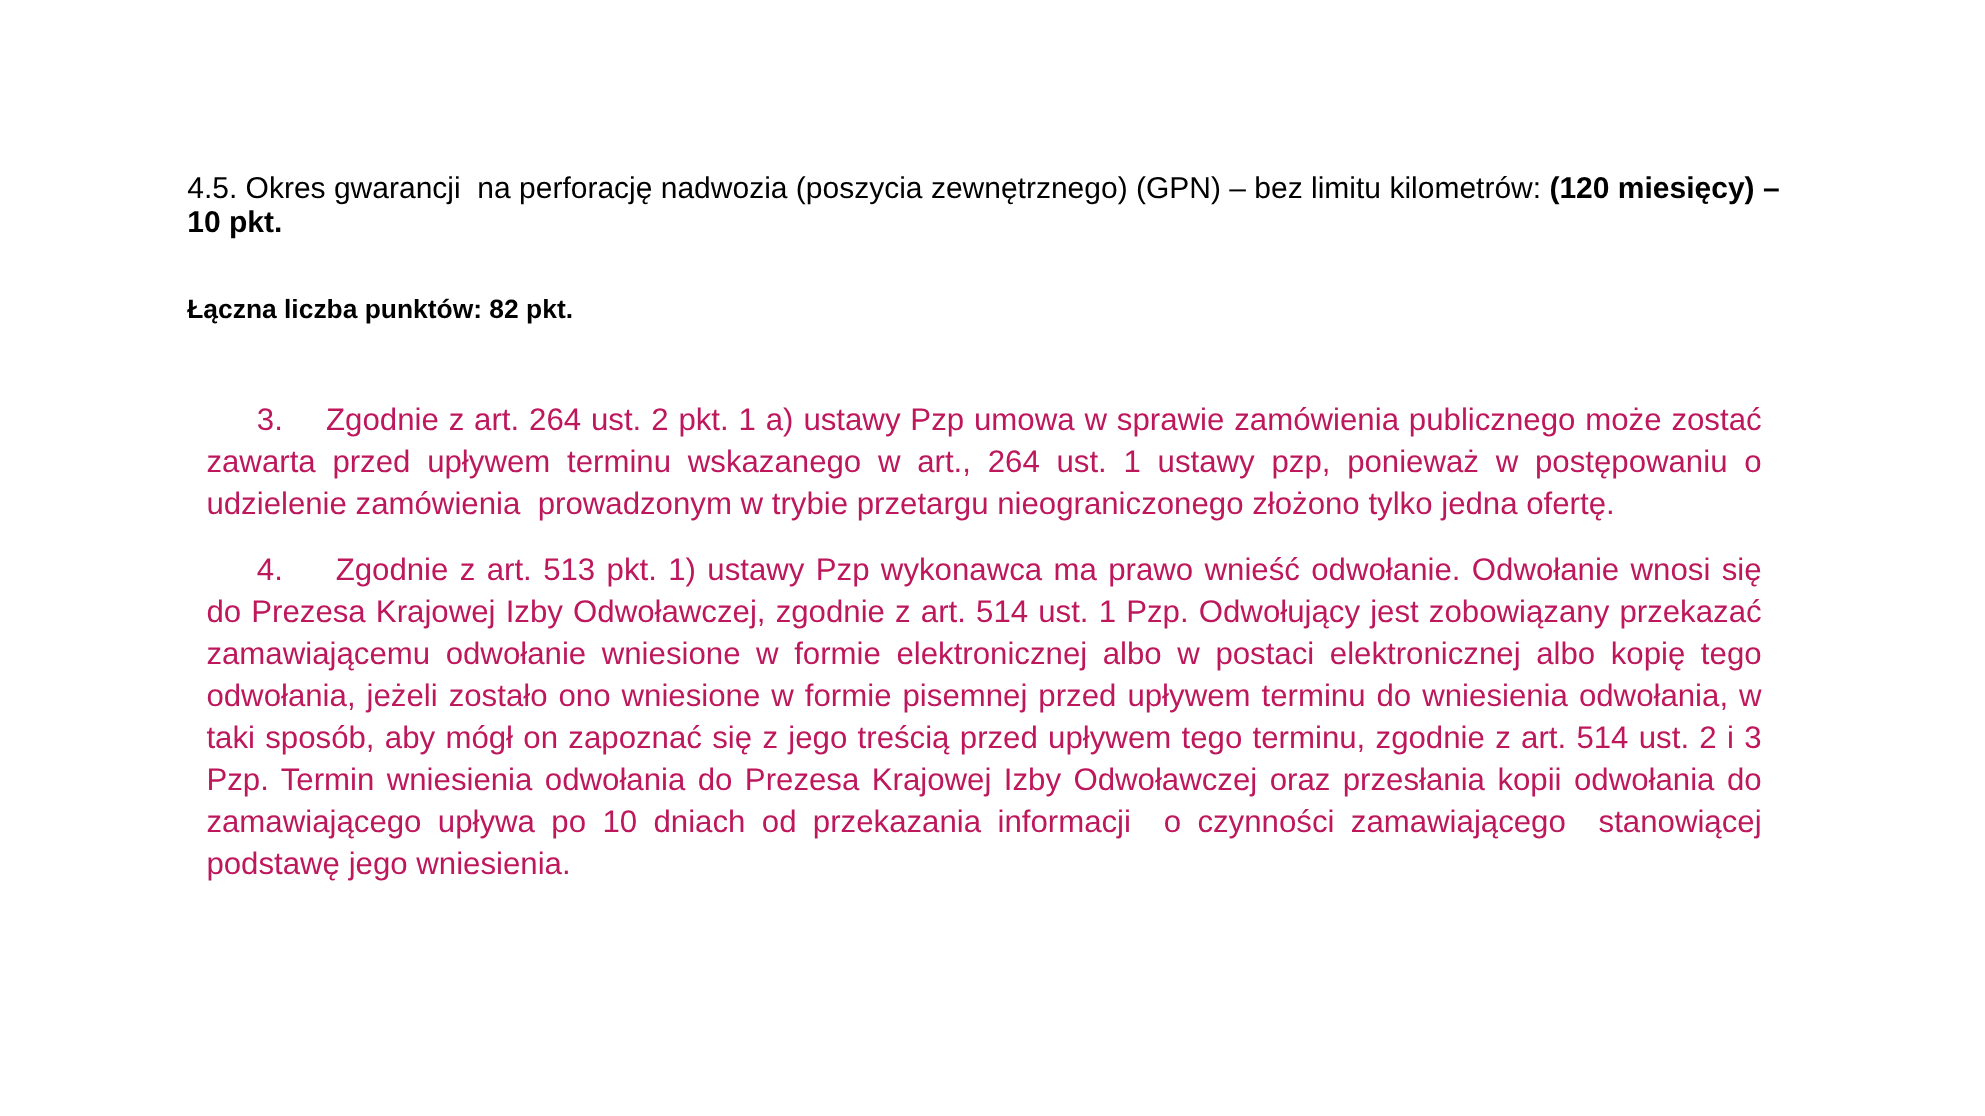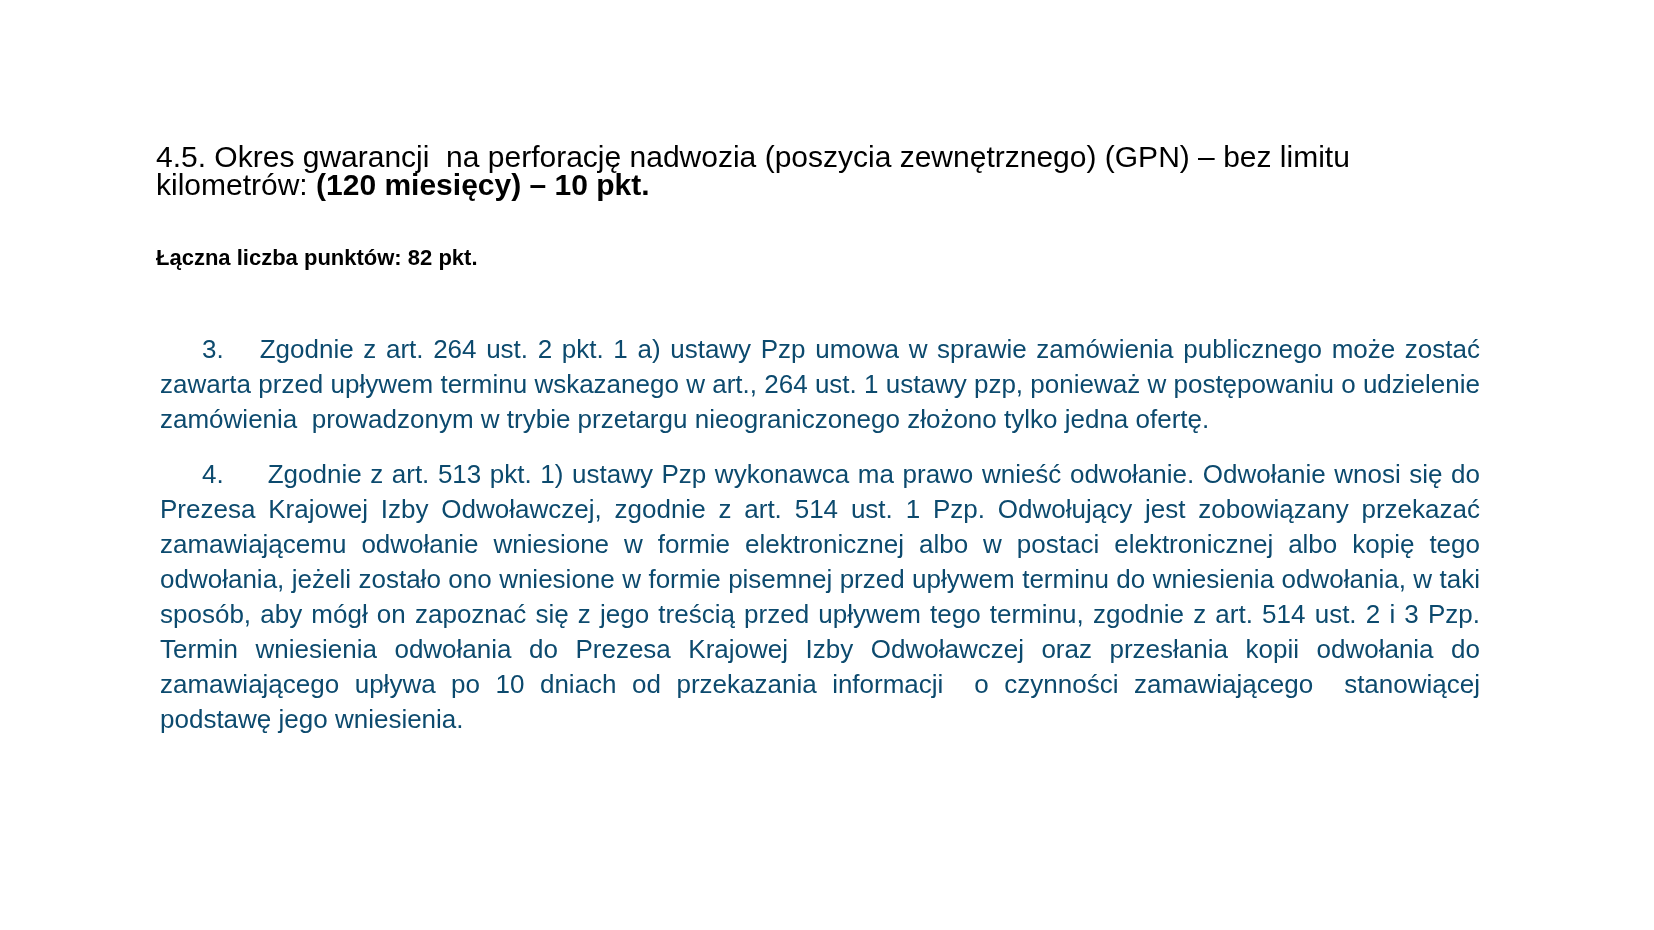--- a/index.html
+++ b/index.html
@@ -16,40 +16,40 @@
     position: relative;
     width: 1654px;
     height: 930px;
     background: #ffffff;
   }
   .content {
     padding: 143px 170px 0 156px;
   }
   .intro {
     margin: 0;
-    font-size: 30px;
+    font-size: 25px;
     line-height: 28px;
     text-align: left;
     color: #000000;
   }
   .intro strong { font-weight: bold; }
   .total {
     margin: 45px 0 0 0;
     font-size: 22px;
     line-height: 28px;
     font-weight: bold;
     color: #000000;
   }
   .para {
-    margin: 4px;
+    margin: 16px;
     font-size: 26px;
     line-height: 35px;
     text-align: justify;
     text-indent: 42px;
-    color: #0c4a6e;
+    color: #be185d;
   }
   .para-3 { margin-top: 60px; }
   .para-4 { margin-top: 20px; }
   .para-num { margin-right: 36px; }
   .para-4 .para-num { margin-right: 44px; }
 </style>
 </head>
 <body>
 
 <div class="page">

